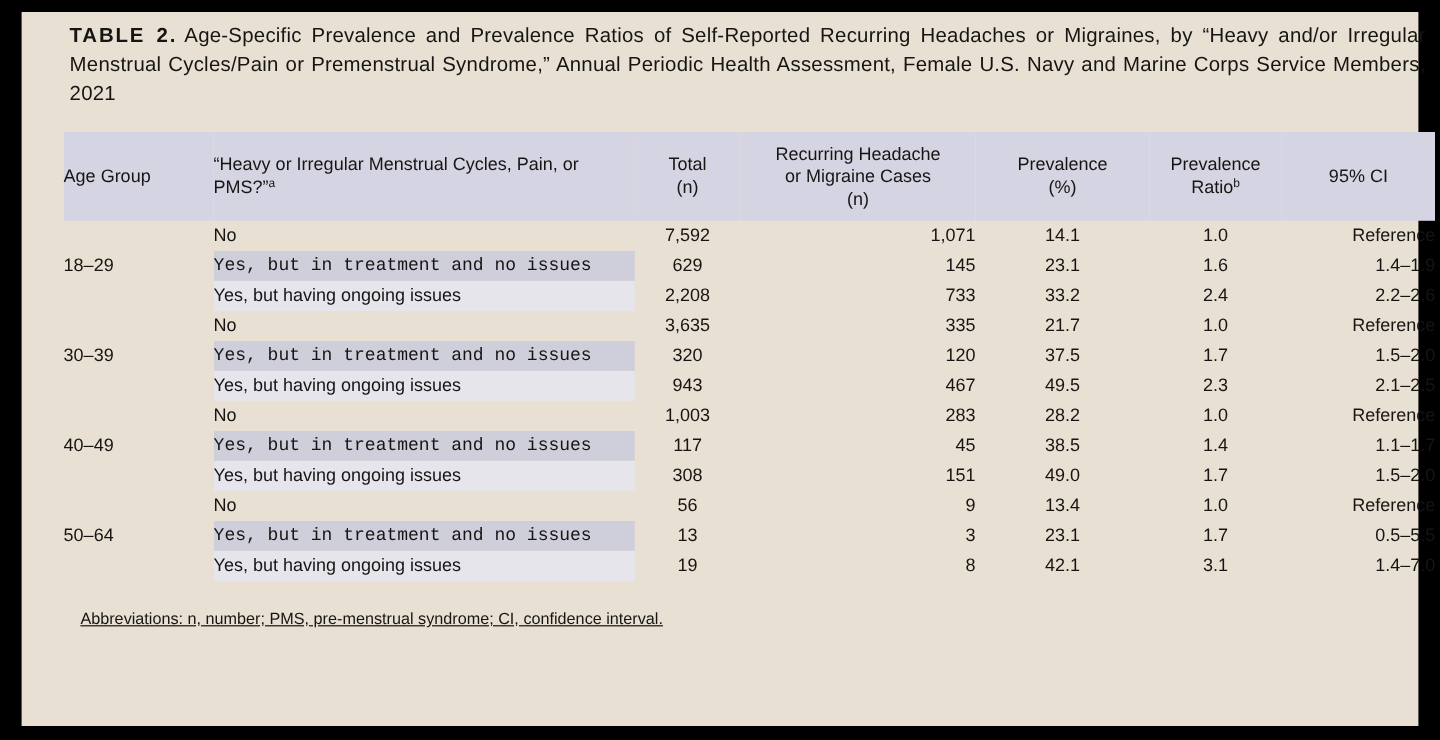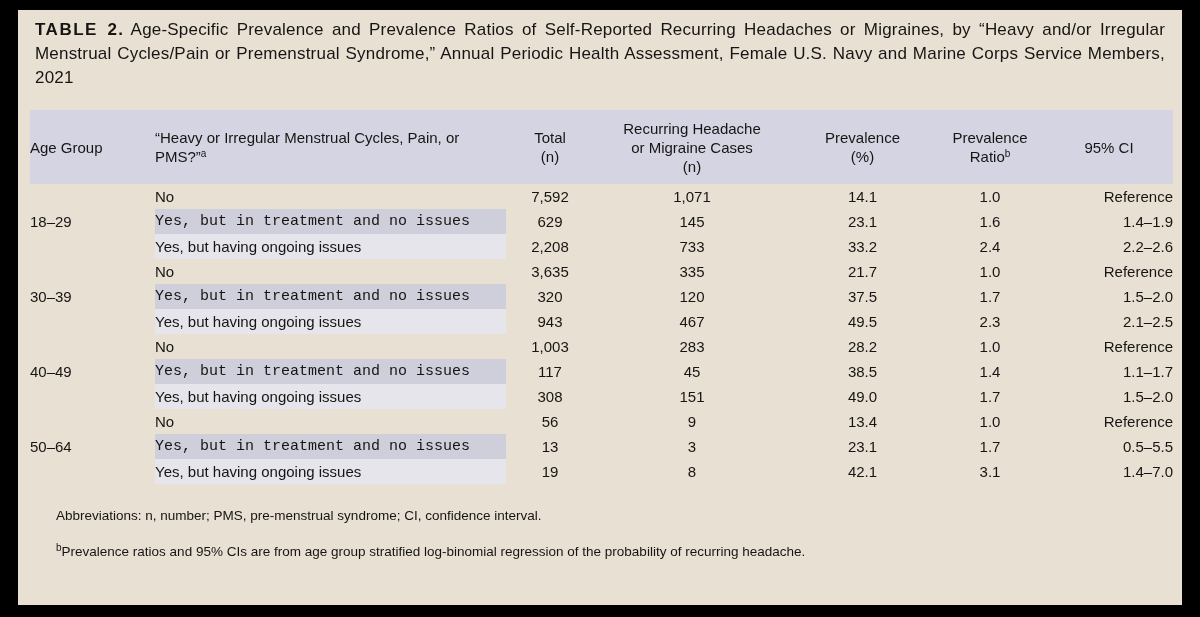--- a/index.html
+++ b/index.html
@@ -11,20 +11,21 @@
     position:relative;
     overflow:hidden;
   }
   .page{
     position:absolute;
     left:18px;top:10px;
     width:1164px;height:595px;
     background:#E8E0D3;
     box-sizing:border-box;
     padding-top:8px;
+    padding-left:23px;
   }
   .title{
     margin:0 17px 0 17px;
     width:1130px;
     font-size:17px;
     line-height:24px;
     text-align:justify;
     letter-spacing:0.2px;
   }
   .title .tlabel{
@@ -48,21 +49,21 @@
     background:#D5D4E2;
     height:74px;
     vertical-align:middle;
     line-height:19px;
     white-space:pre-line;
   }
   tbody td{height:25px;vertical-align:middle;}
   .c-age{text-align:left;padding-left:14px;}
   .c-cyc{text-align:left;padding-left:7px;}
   .c-total{text-align:center;padding-right:14px;}
-  .c-cases{text-align:center;padding-right:63px;}
+  .c-cases{text-align:right;padding-right:63px;}
   .c-prev{text-align:center;}
   .c-ratio{text-align:center;}
   .c-ci{text-align:right;padding-right:17px;}
   thead th.c-total, thead th.c-cases, thead th.c-prev, thead th.c-ratio, thead th.c-ci{
     text-align:center;padding:0;
   }
   td.age-cell{vertical-align:middle;}
   td.shade-dark{background:#CFCEDB;font-family:Liberation Mono, monospace;}
   td.shade-light{background:#E6E5EC;}
   sup{
@@ -70,21 +71,21 @@
     line-height:0;
     vertical-align:baseline;
     position:relative;
     top:-5px;
   }
   .footnotes{
     margin:22px 17px 0 22px;
     font-size:13.5px;
     line-height:20px;
   }
-  .footnotes p{margin:16px;}
+  .footnotes p{margin:4px;text-decoration:underline;}
 </style>
 </head>
 <body>
 
 <div class="page">
 
   <p class="title"><span class="tlabel">TABLE 2.</span><span>Age-Specific Prevalence and Prevalence Ratios of Self-Reported Recurring Headaches or Migraines, by “Heavy and/or Irregular Menstrual Cycles/Pain or Premenstrual Syndrome,” Annual Periodic Health Assessment, Female U.S. Navy and Marine Corps Service Members, 2021</span></p>
 
   <table class="data">
     <colgroup>
@@ -215,16 +216,15 @@
         <td class="c-cases">8</td>
         <td class="c-prev">42.1</td>
         <td class="c-ratio">3.1</td>
         <td class="c-ci">1.4–7.0</td>
       </tr>
     </tbody>
   </table>
 
   <div class="footnotes">
     <p>Abbreviations: n, number; PMS, pre-menstrual syndrome; CI, confidence interval.</p>
-    <p><sup>b</sup><span>Prevalence ratios and 95% CIs are from age group stratified log-binomial regression of the probability of recurring headache.</span></p>
   </div>
 
 </div>
 
 </body></html>

